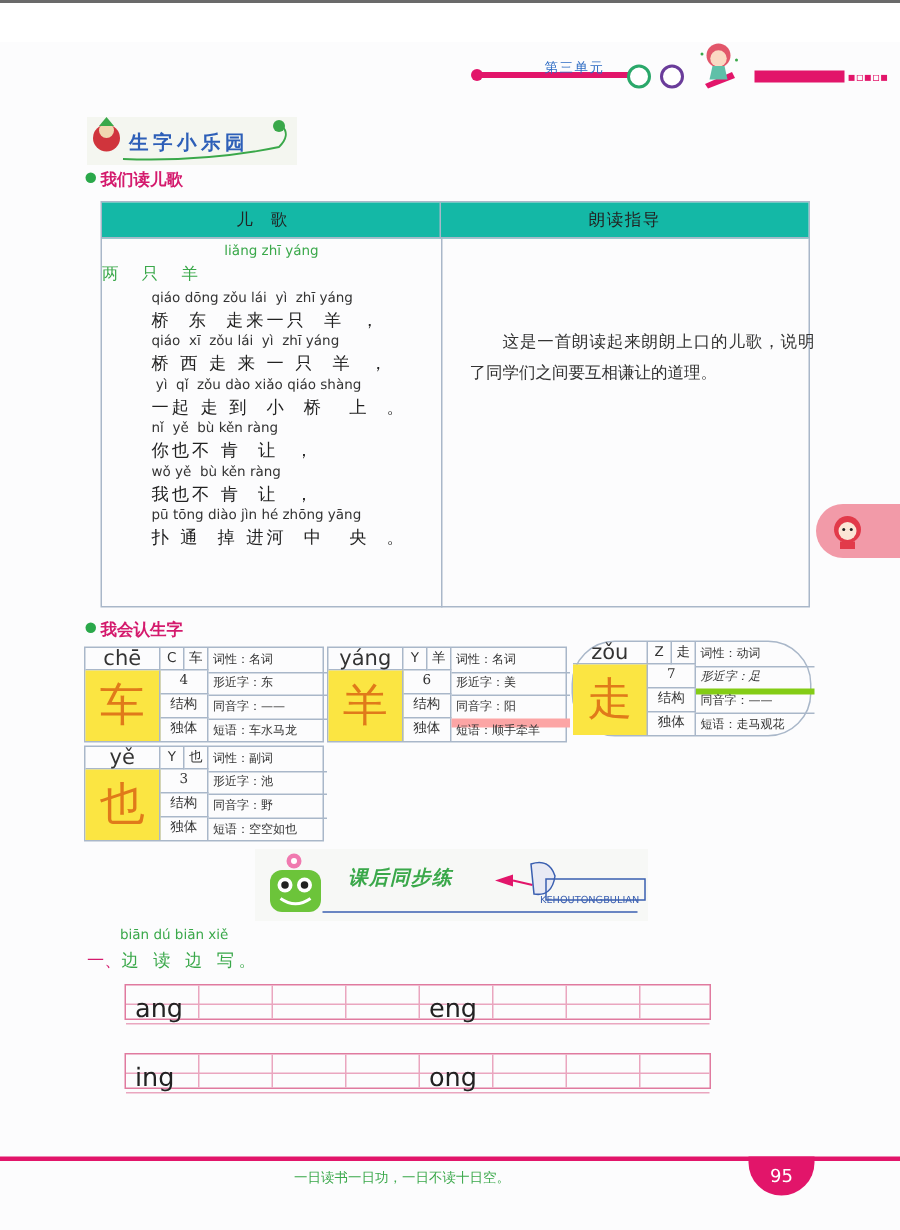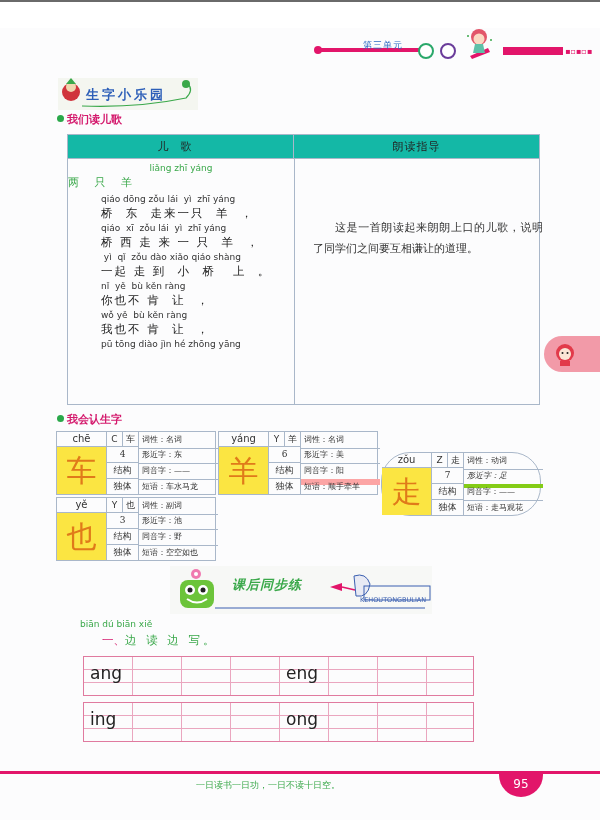--- a/index.html
+++ b/index.html
@@ -39,42 +39,42 @@
   .song-left { position: absolute; left: 0; top: 28px; width: 226px; text-align: left; }
   .song-title-py { text-align: center; font-family: "DejaVu Sans", sans-serif; font-size: 9px; color: #3aa84a; height: 12px; }
   .song-title { text-align: left; font-size: 11px; color: #3aa84a; letter-spacing: 6px; height: 18px; }
   .line-py { padding-left: 33px; font-family: "DejaVu Sans", sans-serif; font-size: 9px; color: #333; height: 12px; line-height: 12px; white-space: pre; }
   .line-hz { padding-left: 33px; font-size: 11.5px; color: #222; height: 17px; line-height: 17px; white-space: pre; letter-spacing: 2px; }
   .guide { position: absolute; left: 233px; top: 82px; width: 230px; font-size: 11px; line-height: 21px; color: #333; text-align: justify; margin-left: 12px; }
   .guide p { margin: 0; text-indent: 2em; }
 
   
   .card { position: absolute; width: 160px; height: 64px; border: 1px solid #a9b7c9; box-sizing: border-box; font-size: 9px; }
-  .card .py { position: absolute; left: 0; top: 0; width: 50px; height: 15px; border-right: 1px solid #a9b7c9; border-bottom: 1px solid #a9b7c9; box-sizing: border-box; text-align: center; line-height: 14px; font-family: "DejaVu Sans", sans-serif; font-size: 10px; color: #333; }
+  .card .py { position: absolute; left: 0; top: 0; width: 50px; height: 15px; border-right: 1px solid #a9b7c9; border-bottom: 1px solid #a9b7c9; box-sizing: border-box; text-align: center; line-height: 14px; font-family: "DejaVu Sans", sans-serif; font-size: 14px; color: #333; }
   .card .big { position: absolute; left: 0; top: 15px; width: 50px; height: 47px; background: #fbe542; border-right: 1px solid #a9b7c9; box-sizing: border-box; text-align: center; line-height: 47px; font-size: 30px; color: #e07a1a; font-family: "DejaVu Serif", serif; }
   .card .cell { position: absolute; border-right: 1px solid #a9b7c9; border-bottom: 1px solid #a9b7c9; box-sizing: border-box; text-align: center; line-height: 14px; font-size: 9px; color: #333; }
   .card .c-letter { left: 50px; top: 0; width: 16px; height: 15px; font-family: "DejaVu Sans", sans-serif; }
   .card .c-char { left: 66px; top: 0; width: 16px; height: 15px; }
   .card .c-strokes { left: 50px; top: 15px; width: 32px; height: 16px; line-height: 15px; }
   .card .c-struct { left: 50px; top: 31px; width: 32px; height: 16px; line-height: 15px; }
   .card .c-body { left: 50px; top: 47px; width: 32px; height: 15px; border-bottom: none; }
   .card .info { position: absolute; left: 82px; width: 76px; height: 15.5px; line-height: 15px; padding-left: 3px; font-size: 8px; color: #333; white-space: nowrap; overflow: hidden; }
   .card .i0 { top: 0; } .card .i1 { top: 15px; } .card .i2 { top: 31px; } .card .i3 { top: 47px; }
 
   
   .ex-banner { position: absolute; left: 170px; top: 566px; width: 262px; height: 48px; }
   .ex-title { position: absolute; left: 232px; top: 576px; font-family: "DejaVu Sans", sans-serif; font-size: 13px; font-weight: bold; font-style: italic; color: #3aa84a; letter-spacing: 1px; }
   .ex-sub { position: absolute; left: 360px; top: 596px; font-family: "DejaVu Sans", sans-serif; font-size: 6.5px; color: #3a5fb0; }
 
   .q-py { position: absolute; left: 80px; top: 619px; font-family: "DejaVu Sans", sans-serif; font-size: 9px; color: #3aa84a; }
-  .q-title { position: absolute; left: 58px; top: 633px; font-family: "DejaVu Sans", sans-serif; font-size: 11.5px; color: #3aa84a; letter-spacing: 3px; margin-left: 44px; }
+  .q-title { position: absolute; left: 58px; top: 633px; font-family: "DejaVu Sans", sans-serif; font-size: 11.5px; color: #3aa84a; letter-spacing: 3px; }
   .q-title .num { color: #d41a6d; letter-spacing: 0; }
 
   
-  .wgrid { position: absolute; left: 83px; width: 391px; height: 40px; border: 1.5px solid #e07a9f; box-sizing: border-box; padding-left: 28px; }
+  .wgrid { position: absolute; left: 83px; width: 391px; height: 24px; border: 1.5px solid #e07a9f; box-sizing: border-box; padding-left: 28px; }
   .wgrid .hl { position: absolute; left: 0; width: 100%; height: 1px; background: #eaa6bf; }
   .wgrid .vl { position: absolute; top: 0; width: 1px; height: 100%; background: #eaa6bf; }
   .wgrid .lbl { position: absolute; top: 6px; font-family: "DejaVu Sans", sans-serif; font-size: 17px; color: #222; }
 
   
   .foot-line { position: absolute; left: 0; top: 771px; width: 600px; height: 3px; background: #e2156a; }
   .foot-text { position: absolute; left: 196px; top: 779px; font-family: Liberation Serif, serif; font-size: 9px; color: #3aa84a; }
   .page-num { position: absolute; left: 499px; top: 771px; width: 44px; height: 26px; background: #e2156a; border-radius: 0 0 22px 22px; color: #fff; font-family: "DejaVu Sans", sans-serif; font-size: 12px; text-align: center; line-height: 26px; }
 
   .side-tab { position: absolute; left: 544px; top: 336px; width: 56px; height: 36px; background: #f29aa8; border-radius: 18px 0 0 18px; }
@@ -130,20 +130,21 @@
     <div class="line-hz">桥  东  走来一只  羊  ，</div>
     <div class="line-py">qiáo  xī  zǒu lái  yì  zhī yáng</div>
     <div class="line-hz">桥 西 走 来 一 只  羊  ，</div>
     <div class="line-py"> yì  qǐ  zǒu dào xiǎo qiáo shàng</div>
     <div class="line-hz">一起 走 到  小  桥   上  。</div>
     <div class="line-py">nǐ  yě  bù kěn ràng</div>
     <div class="line-hz">你也不 肯  让  ，</div>
     <div class="line-py">wǒ yě  bù kěn ràng</div>
     <div class="line-hz">我也不 肯  让  ，</div>
     <div class="line-py">pū tōng diào jìn hé zhōng yāng</div>
+    <div class="line-hz">扑 通  掉 进河  中   央  。</div>
   </div>
 
   <div class="guide">
     <p>这是一首朗读起来朗朗上口的儿歌，说明了同学们之间要互相谦让的道理。</p>
   </div>
 </div>
 
 <div class="side-tab">
   <svg style="position:absolute;left:8px;top:5px;" width="26" height="26" viewBox="0 0 26 26">
     <circle cx="13" cy="12" r="9" fill="#e23a4a"></circle>
@@ -179,21 +180,21 @@
   <div class="cell c-char">羊</div>
   <div class="cell c-strokes">6</div>
   <div class="cell c-struct">结构</div>
   <div class="cell c-body">独体</div>
   <div class="info i0" style="border-bottom:1px solid #a9b7c9;">词性：名词</div>
   <div class="info i1" style="border-bottom:1px solid #a9b7c9;">形近字：美</div>
   <div class="info i2" style="border-bottom:6px solid #fca5a5;">同音字：阳</div>
   <div class="info i3">短语：顺手牵羊</div>
 </div>
 
-<div class="card" style="left:381px; top:452px;border-radius:29px;">
+<div class="card" style="left:381px; top:427px;border-radius:29px;">
   <div class="py">zǒu</div>
   <div class="big">走</div>
   <div class="cell c-letter">Z</div>
   <div class="cell c-char">走</div>
   <div class="cell c-strokes">7</div>
   <div class="cell c-struct">结构</div>
   <div class="cell c-body">独体</div>
   <div class="info i0" style="border-bottom:1px solid #a9b7c9;">词性：动词</div>
   <div class="info i1" style="border-bottom:4px solid #84cc16;font-style:italic;">形近字：足</div>
   <div class="info i2" style="border-bottom:1px solid #a9b7c9;">同音字：——</div>

